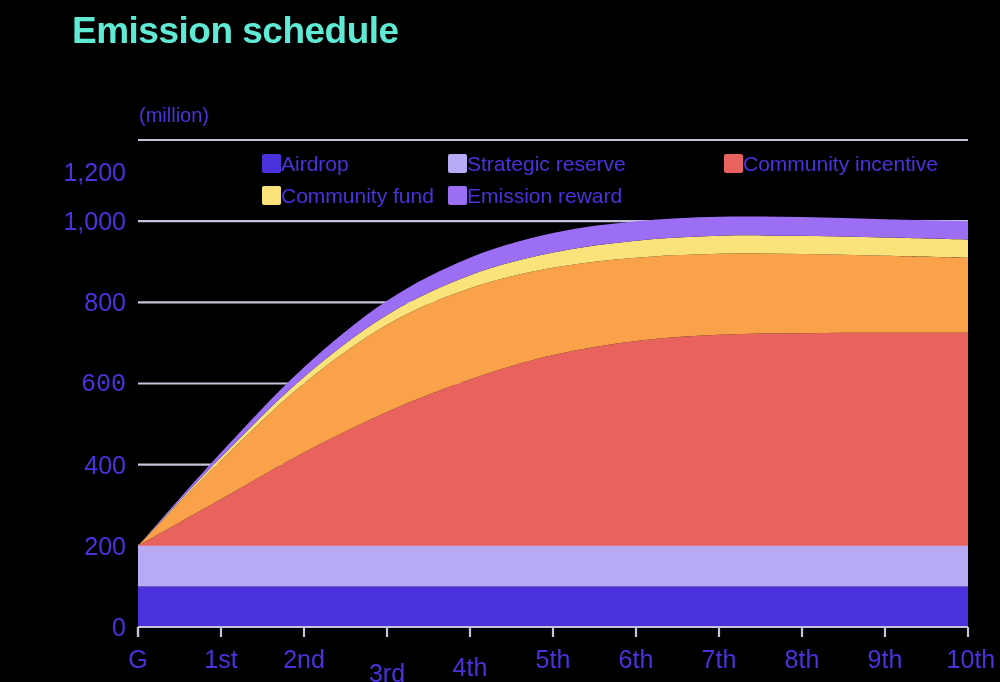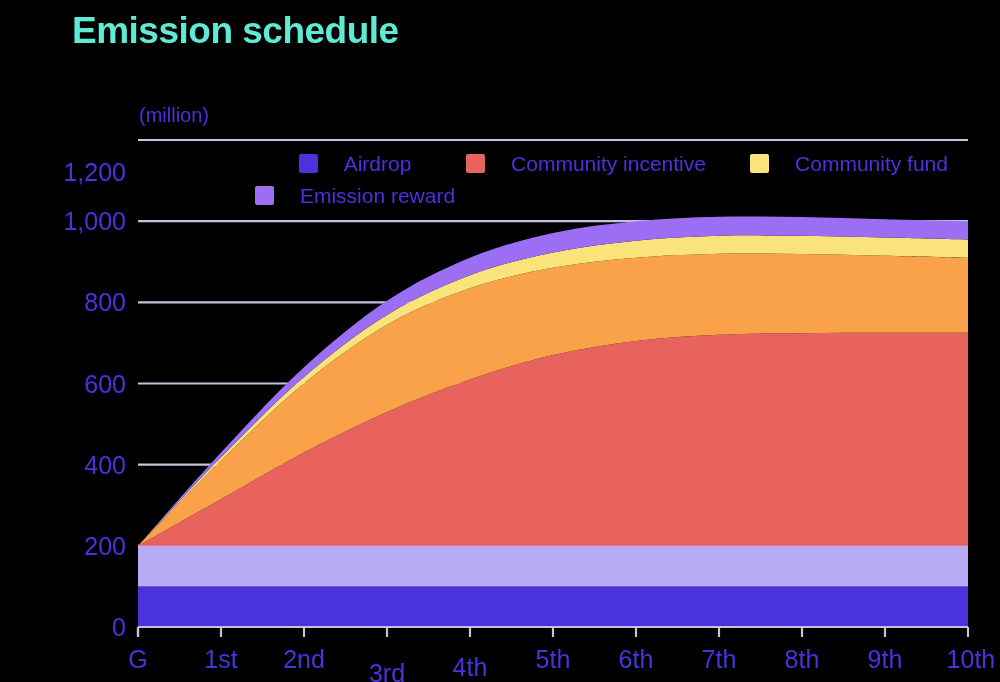--- a/index.html
+++ b/index.html
@@ -101,22 +101,21 @@
     top: 147px;
     width: 712px;
     display: grid;
     grid-template-columns: 186px 276px 1fr;
     grid-auto-rows: 32px;
     align-items: center;
   }
   .legend-item {
     display: flex;
     align-items: center;
-    gap: 26px;
-    justify-content: center;
+    gap: 0;
   }
   .legend-swatch {
     width: 19px;
     height: 19px;
     border-radius: 2px;
     flex: none;
   }
   .legend-text {
     font-size: 21px;
     color: #4a32dc;
@@ -129,21 +128,21 @@
 
 <div id="page-root">
 
   <div class="chart-title">Emission schedule</div>
   <div class="unit-label">(million)</div>
 
   <div id="y-axis-labels">
       <div class="y-tick-label" style="top: 627px;">0</div>
       <div class="y-tick-label" style="top: 545.833px;">200</div>
       <div class="y-tick-label" style="top: 464.667px;">400</div>
-      <div class="y-tick-label" style="top: 383.5px;">600</div>
+      <div class="y-tick-label" style="top: 383.5px; font-family: Liberation Mono, monospace;">600</div>
       <div class="y-tick-label" style="top: 302.333px;">800</div>
       <div class="y-tick-label" style="top: 221.167px;">1,000</div>
       <div class="y-tick-label" style="top: 148px; margin-top: 24px;">1,200</div>
     </div>
 
   <div id="plot-area">
     <svg id="plot-svg" viewBox="0 0 830 487" preserveAspectRatio="none">
         <line x1="0" y1="405.83333333333337" x2="830" y2="405.83333333333337" stroke="#c3c3da" stroke-width="2.2"></line>
         <line x1="0" y1="324.6666666666667" x2="830" y2="324.6666666666667" stroke="#c3c3da" stroke-width="2.2"></line>
         <line x1="0" y1="243.5" x2="830" y2="243.5" stroke="#c3c3da" stroke-width="2.2"></line>
@@ -185,20 +184,24 @@
       <div class="x-tick-label" style="left: 885px; top: 5px;">9th</div>
       <div class="x-tick-label" style="left: 968px; top: 5px; transform: translateX(-44%);">10th</div>
     </div>
 
   <div id="legend">
       <div class="legend-item">
         <span class="legend-swatch" style="background: rgb(74, 50, 220);"></span>
         <span class="legend-text">Airdrop</span>
       </div>
       <div class="legend-item">
+        <span class="legend-swatch" style="background: rgb(185, 170, 245);"></span>
+        <span class="legend-text">Strategic reserve</span>
+      </div>
+      <div class="legend-item">
         <span class="legend-swatch" style="background: rgb(232, 99, 94);"></span>
         <span class="legend-text">Community incentive</span>
       </div>
       <div class="legend-item">
         <span class="legend-swatch" style="background: rgb(249, 227, 122);"></span>
         <span class="legend-text">Community fund</span>
       </div>
       <div class="legend-item">
         <span class="legend-swatch" style="background: rgb(155, 110, 243);"></span>
         <span class="legend-text">Emission reward</span>

